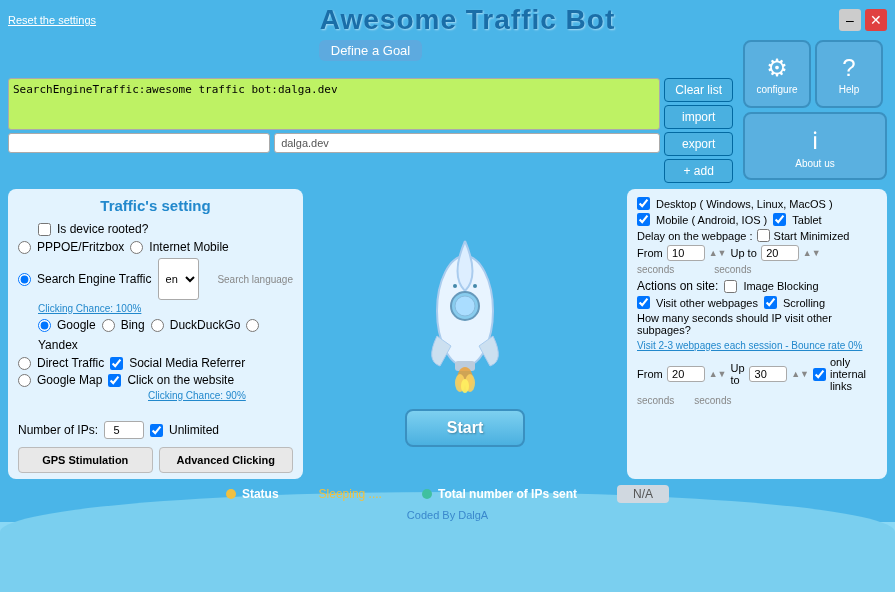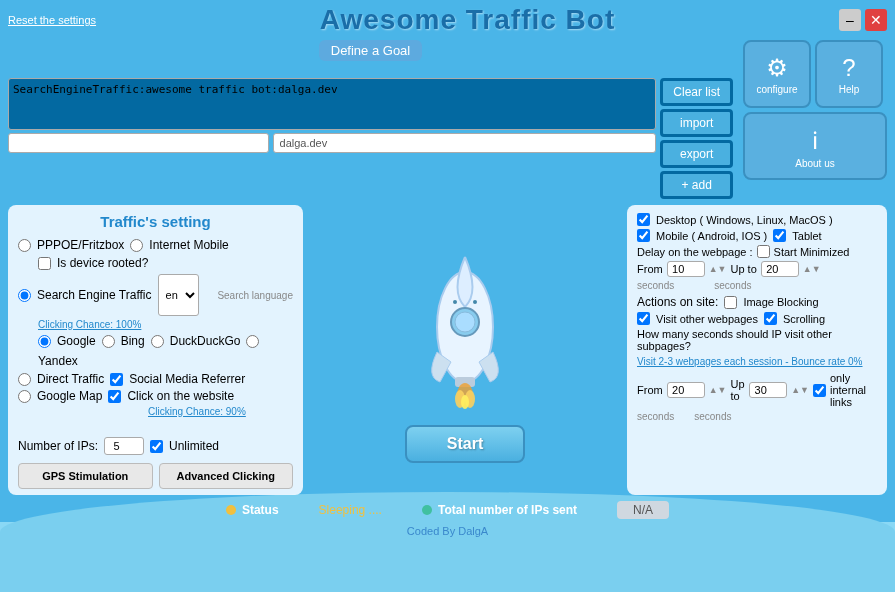--- a/index.html
+++ b/index.html
@@ -67,21 +67,21 @@
       margin-bottom: 14px;
     }
     .goal-textarea {
       width: 100%;
       height: 52px;
       border: 1px solid #aaa;
       border-radius: 3px;
       padding: 4px;
       font-size: 11px;
       resize: none;
-      background: #0369a1;
+      background: #bef264;
     }
     .goal-bottom-row {
       display: flex; gap: 4px; border-radius: 10px;
     }
     .goal-text-input {
       flex: 1;
       border: 1px solid #aaa;
       border-radius: 3px;
       padding: 3px 6px;
       font-size: 11px;
@@ -96,21 +96,21 @@
       color: #555;
     }
     .goal-buttons {
       display: flex;
       flex-direction: column;
       gap: 3px;
     }
     .goal-btn {
       background: #4ab0e0;
       color: #fff;
-      border: 3px solid #0369a1;
+      border: 1px solid #0369a1;
       border-radius: 4px;
       padding: 4px 10px;
       cursor: pointer;
       font-size: 12px;
       white-space: nowrap;
     }
 
     .right-buttons {
       display: flex;
       flex-direction: column;
@@ -353,29 +353,29 @@
         </div>
       </div>
     </div>
   </div>
 
   <div class="middle-section">
 
     <div class="traffic-panel">
       <div class="panel-title">Traffic's setting</div>
 
+      <div class="radio-row" style="margin-bottom:4px; margin-left:20px;">
+        <input type="checkbox" id="device-rooted" style="">
+        <label for="device-rooted">Is device rooted?</label>
+      </div>
       <div class="radio-row" style="margin-bottom:4px;">
         <input type="radio" name="traffic-type" id="pppoe" style="">
         <label for="pppoe">PPPOE/Fritzbox</label>
         <input type="radio" name="traffic-type" id="internet-mobile" style="">
         <label for="internet-mobile">Internet Mobile</label>
-      </div>
-      <div class="radio-row" style="margin-bottom:4px; margin-left:20px;">
-        <input type="checkbox" id="device-rooted" style="">
-        <label for="device-rooted">Is device rooted?</label>
       </div>
 
       <div class="radio-row" style="margin-bottom:1px;">
         <input type="radio" name="traffic-type" id="search-engine" checked="" style="">
         <label for="search-engine">Search Engine Traffic</label>
         <select class="lang-select">
           <option>en</option><option>de</option><option>fr</option><option>es</option>
         </select>
         <span class="search-lang-label">Search language</span>
       </div>

